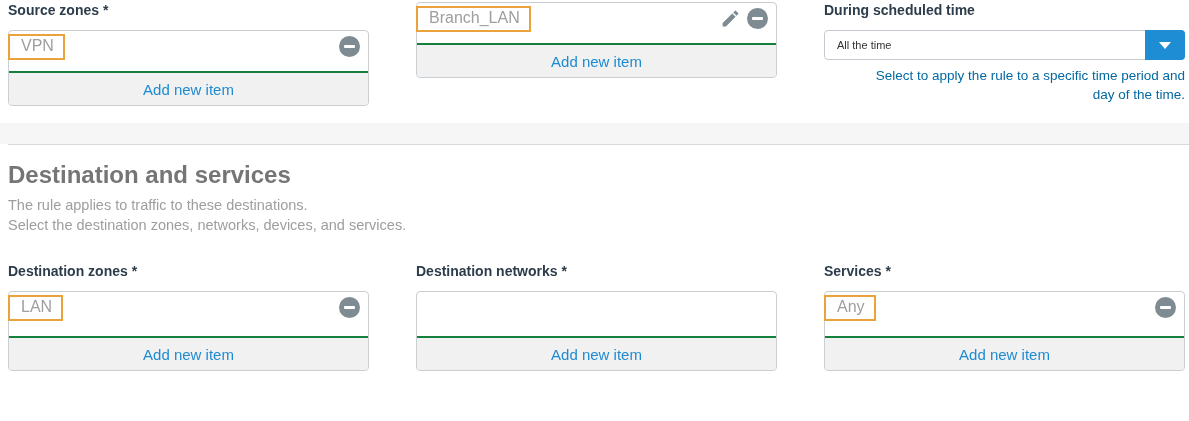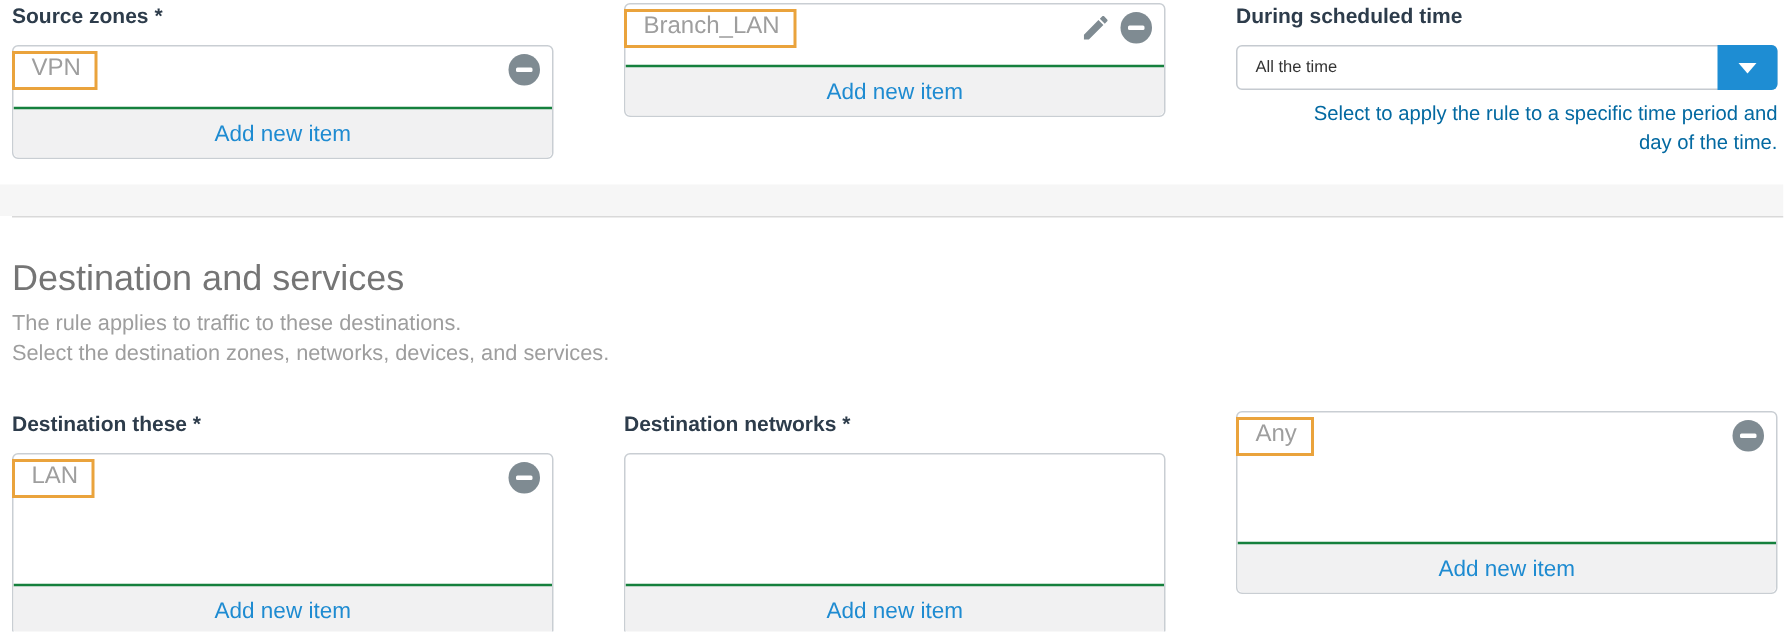--- a/index.html
+++ b/index.html
@@ -27,21 +27,21 @@
   }
   
   .listbox {
     height: 76px;
     background: #ffffff;
     border: 1px solid #c9ced3;
     border-radius: 4px;
     display: flex;
     flex-direction: column;
   }
-  .listbox.short { height: 122px; }
+  .listbox.short { height: 80px; }
   .list-item {
     display: flex;
     align-items: flex-start;
     padding: 2px 8px 0 0;
   }
   .item-highlight {
     display: inline-block;
     border: 2px solid #eaa33c;
     padding: 0 9px 2px 11px;
     margin-left: -1px;
@@ -138,23 +138,23 @@
     height: 21px;
     background: #f6f6f6;
   }
   .divider-line {
     height: 1px;
     background: #d9d9d9;
     margin-left: 8px;
   }
   .section2 { padding-left: 8px; }
   .section-title {
-    margin-top: 27px;
+    margin-top: 16px;
     font-size: 24px;
-    font-weight: 400;
+    font-weight: 700;
     color: #757575;
     line-height: 27px;
   }
   .section-sub {
     margin-top: 7px;
     font-size: 14.5px;
     color: #9e9e9e;
     line-height: 20px;
   }
   .bottom-grid { margin-top: 28px; padding-left: 0; }
@@ -225,21 +225,21 @@
 <div class="section2">
   <div class="section-title">Destination and services</div>
   <div class="section-sub">
     <div>The rule applies to traffic to these destinations.</div>
     <div>Select the destination zones, networks, devices, and services.</div>
   </div>
 
   <div class="grid3 bottom-grid">
 
     <div>
-      <div class="field-label">Destination these *</div>
+      <div class="field-label">Destination zones *</div>
       <div class="listbox short">
         <div class="list-item">
           <span class="item-highlight">
             <span class="item-name">LAN</span>
           </span>
           <span class="item-actions">
             <span class="minus-icon"></span>
           </span>
         </div>
         <div class="list-spacer"></div>
@@ -253,20 +253,21 @@
       <div class="field-label">Destination networks *</div>
       <div class="listbox short">
         <div class="list-spacer"></div>
         <div class="add-row">
           <span>Add new item</span>
         </div>
       </div>
     </div>
 
     <div>
+      <div class="field-label">Services *</div>
       <div class="listbox short">
         <div class="list-item">
           <span class="item-highlight">
             <span class="item-name">Any</span>
           </span>
           <span class="item-actions">
             <span class="minus-icon"></span>
           </span>
         </div>
         <div class="list-spacer"></div>

